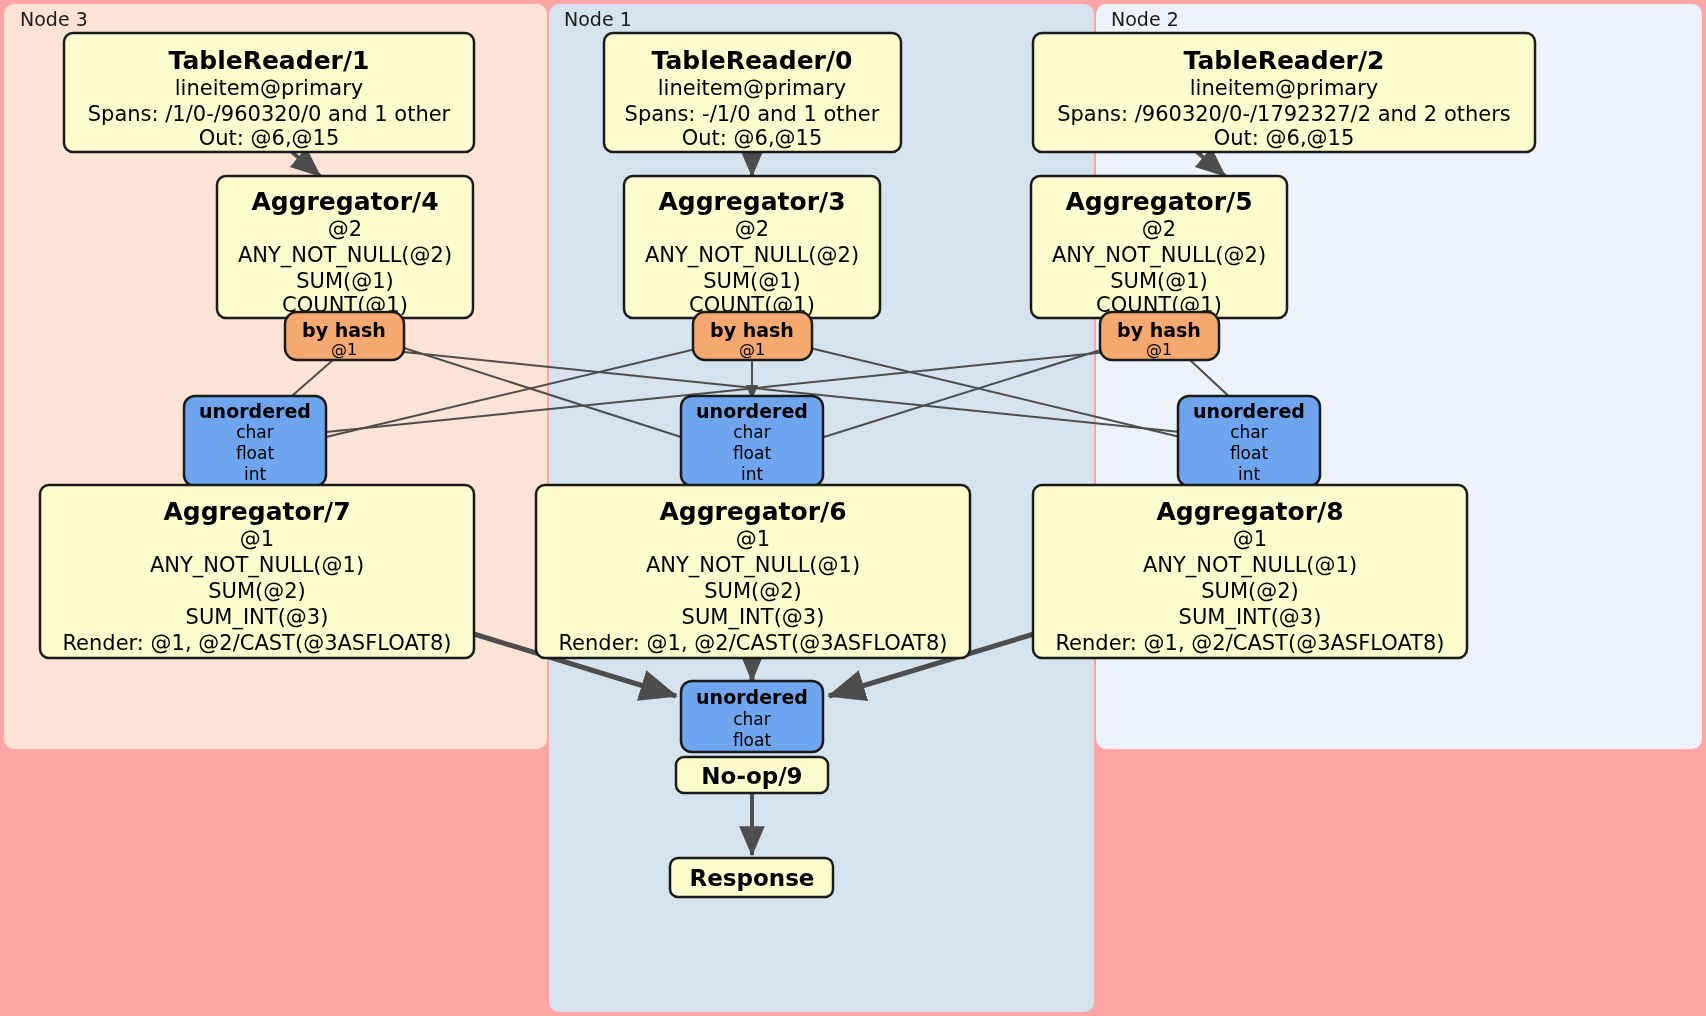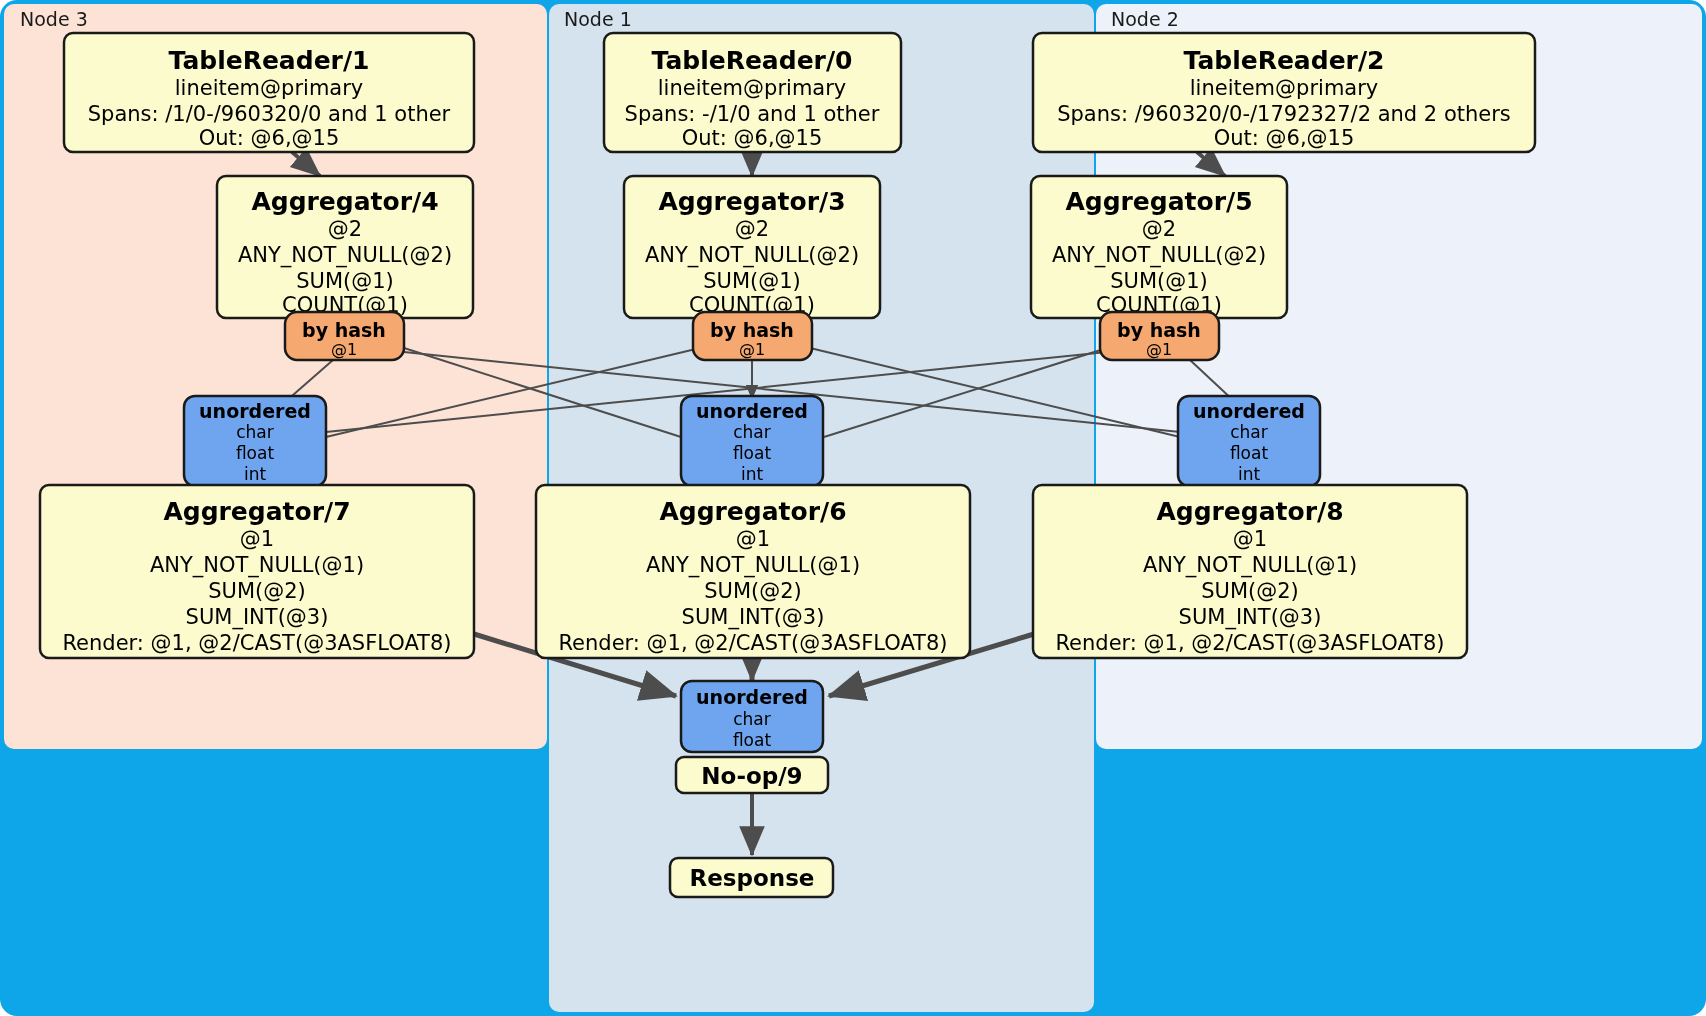--- a/index.html
+++ b/index.html
@@ -8,22 +8,21 @@
     background: #ffffff;
   }
   body {
     font-family: "DejaVu Sans", "Liberation Sans", sans-serif;
   }
   #stage {
     position: relative;
     width: 1706px;
     height: 1016px;
     overflow: hidden;
-    background: #0ea5e9;
-    border-radius: 17px;
+    background: #fca5a5;
   }
   svg.diagram {
     position: absolute;
     left: 0;
     top: 0;
     width: 1706px;
     height: 1016px;
   }
   .region-label {
     font-size: 19px;

